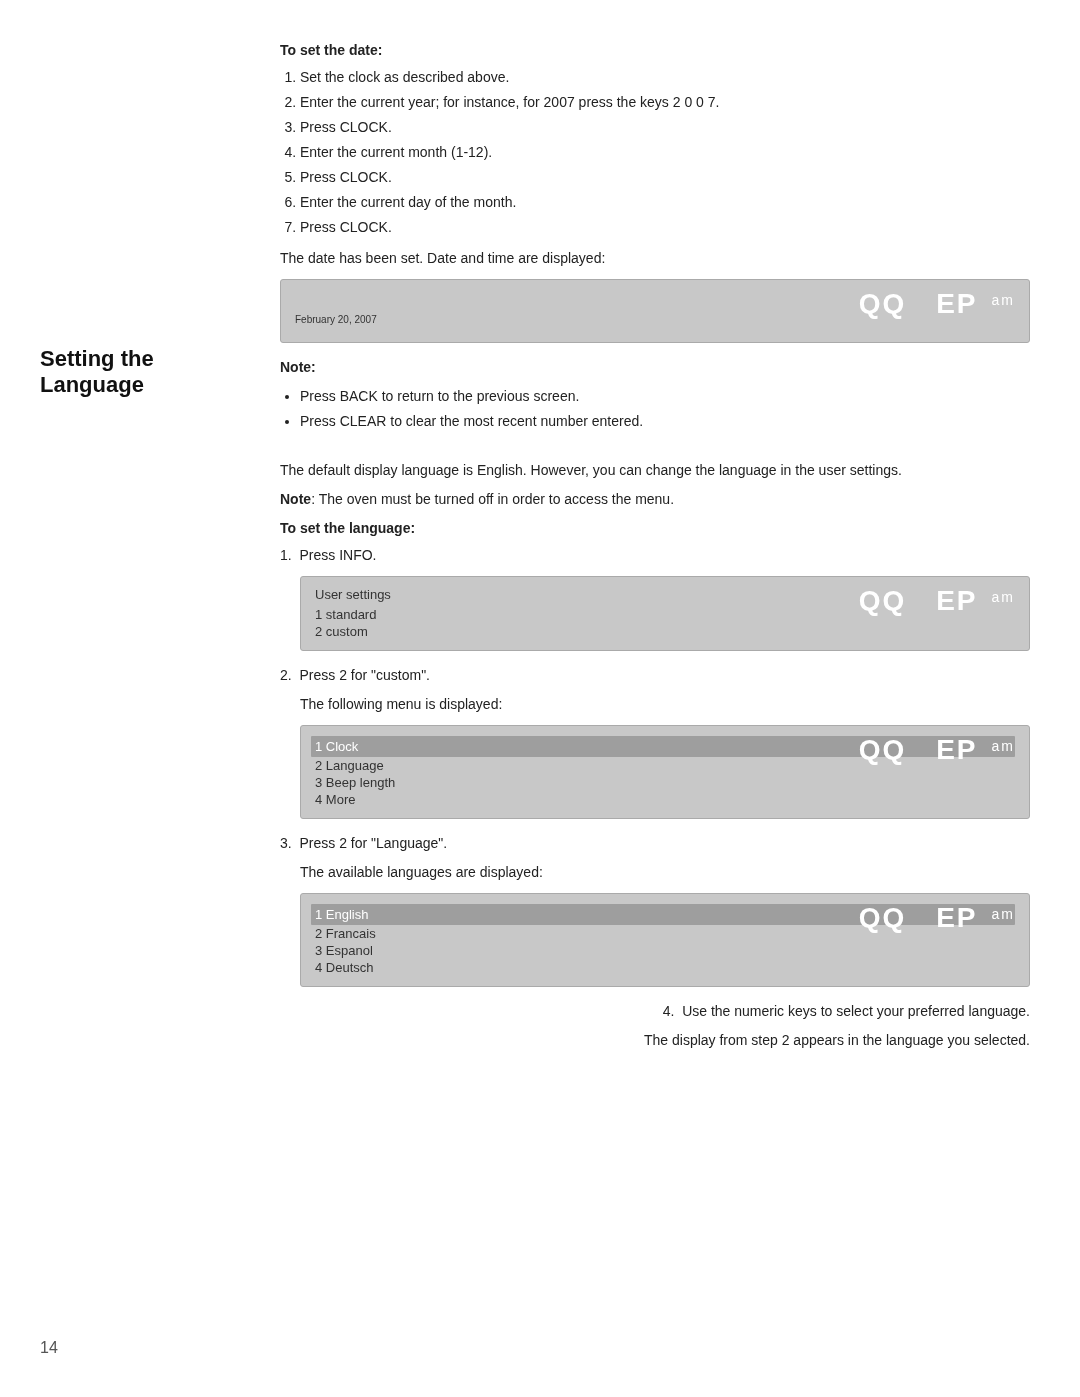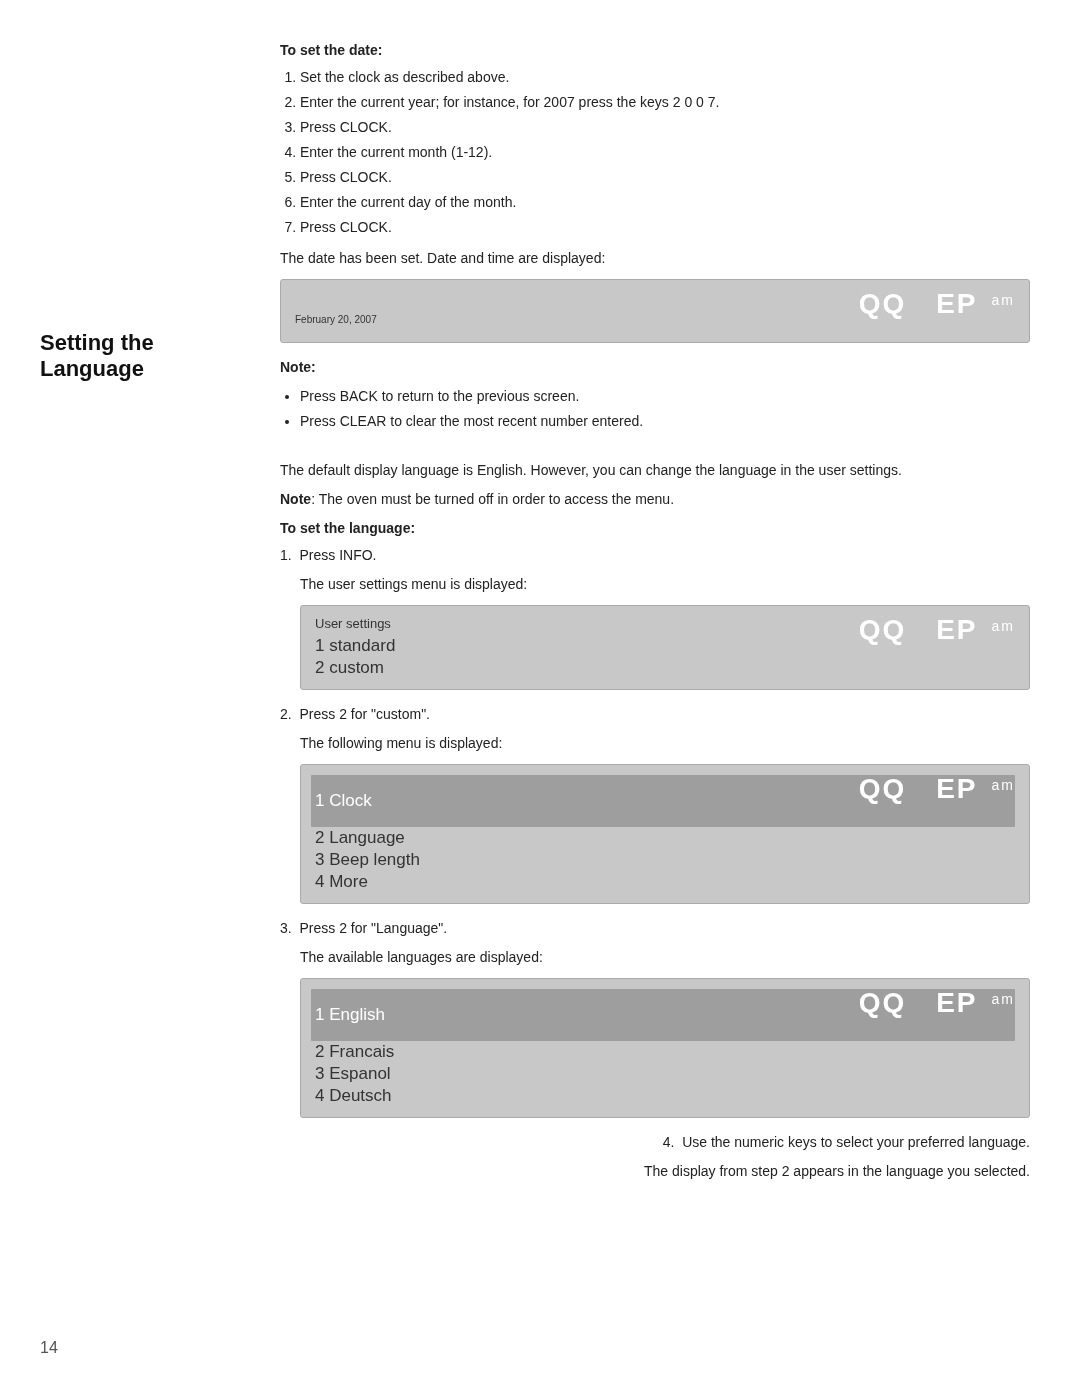--- a/index.html
+++ b/index.html
@@ -24,21 +24,21 @@
       width: 260px;
       min-width: 260px;
       padding: 0 20px 0 40px;
       position: relative;
     }
 
     .section-heading {
       font-size: 22px;
       font-weight: bold;
       color: #111;
-      margin-top: 0;
+      margin-top: 16px;
     }
 
     .page-number {
       position: absolute;
       bottom: 0;
       left: 40px;
       font-size: 16px;
       color: #555;
     }
 
@@ -124,29 +124,29 @@
       color: #333;
     }
 
     .display-box .menu-title {
       font-size: 13px;
       color: #333;
       margin-bottom: 4px;
     }
 
     .display-box .menu-item {
-      font-size: 17px;
+      font-size: 13px;
       color: #333;
       padding: 1px 0;
     }
 
     .display-box .menu-item.highlighted {
       background: #9e9e9e;
       color: #fff;
-      padding: 16px 4px;
+      padding: 3px 4px;
       margin-left: -4px;
       border-radius: 1px;
     }
 
     .setting-section {
       margin-top: 28px;
     }
 
     .left-column-setting {
       padding-top: 290px;
@@ -204,21 +204,20 @@
       <p>The default display language is English. However, you can change the language in the user settings.</p>
 
       <p class="inline-note">
         <span class="note-label">Note</span><span>: The oven must be turned off in order to access the menu.</span>
       </p>
 
       <p class="subsection-title">To set the language:</p>
 
       <div>
         <p>1.&nbsp;&nbsp;<span>Press INFO.</span></p>
-        <p style="margin-left:20px; margin-top:4px;">The user settings menu is displayed:</p>
 
         <div class="display-box" style="margin-left:20px;">
           <div class="qq-ep">
             <span>QQ</span>
             &nbsp;
             <span>EP</span>
             <span class="am-label">am</span>
           </div>
           <div class="menu-title">User settings</div>
           <div class="menu-item">1 standard</div>

